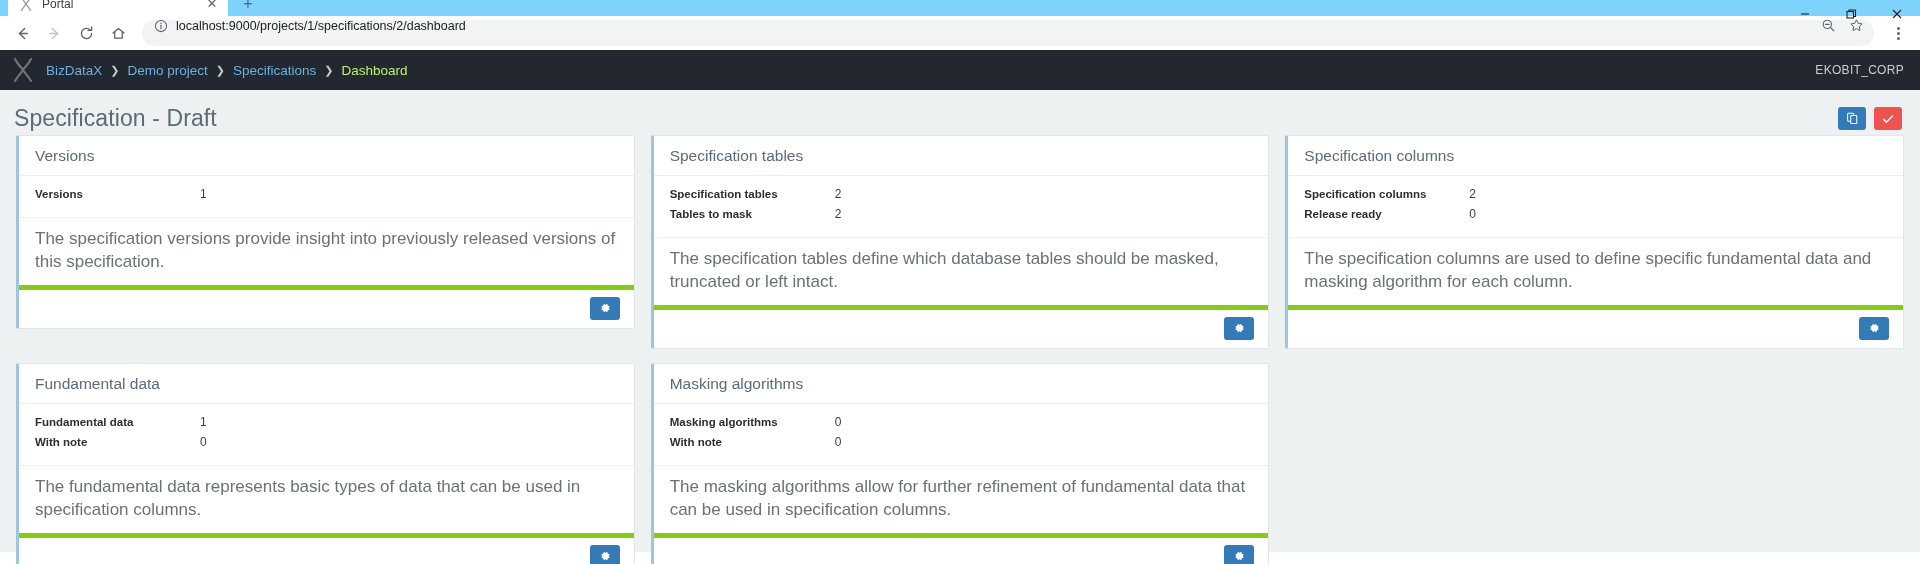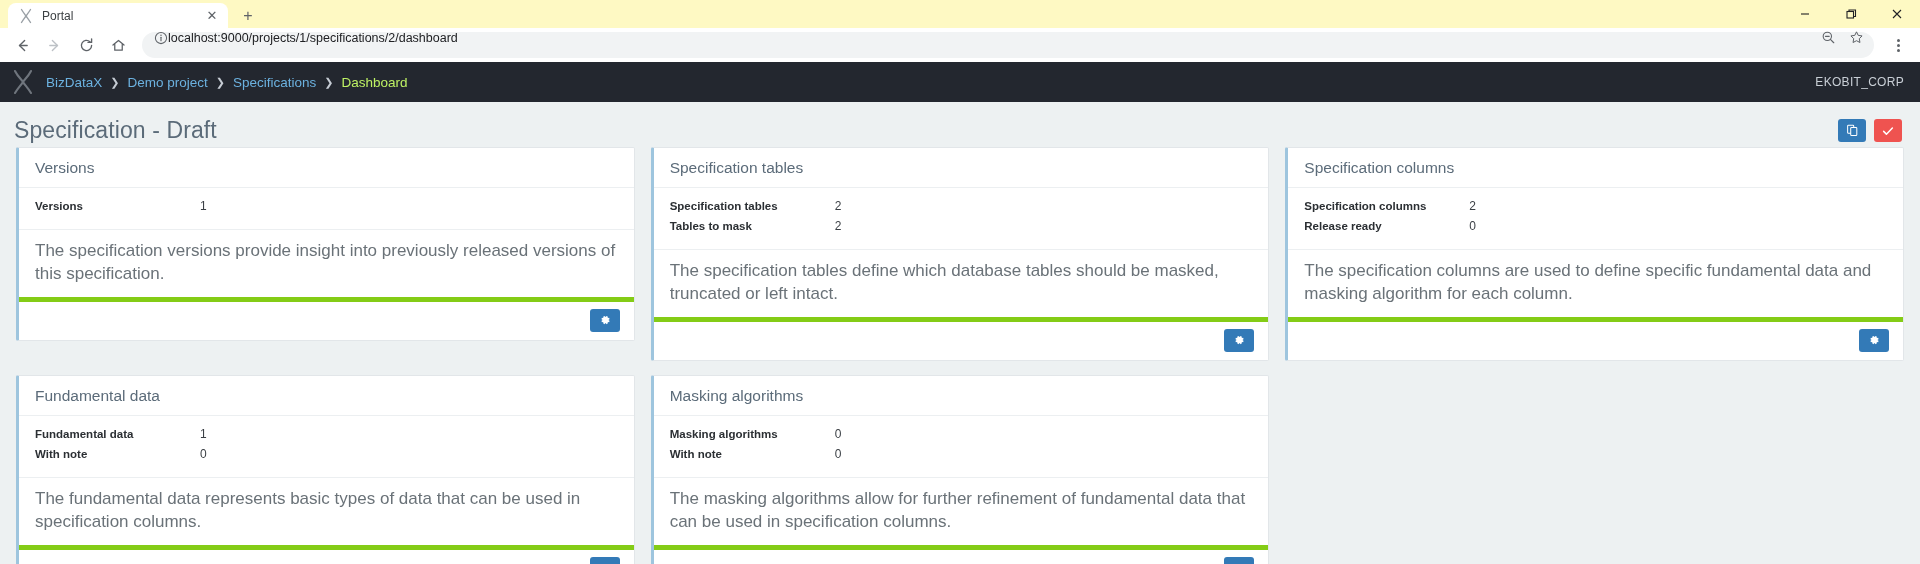--- a/index.html
+++ b/index.html
@@ -5,22 +5,22 @@
   * { box-sizing: border-box; margin: 0; padding: 0; }
   html, body {
     width: 1920px; height: 564px;
     font-family: "Liberation Sans", sans-serif;
     background: #ffffff;
     overflow: hidden;
   }
 
   
   .browser-tabstrip {
-    height: 28px;
-    background: #fef9c3;
+    height: 16px;
+    background: #7dd3fc;
     display: flex;
     align-items: flex-end;
     padding-left: 8px;
     position: relative;
   }
   .tab {
     width: 220px; height: 25px;
     background: #ffffff;
     border-radius: 8px 8px 0 0;
     display: flex; align-items: center;
@@ -69,20 +69,21 @@
   }
   .nav-btn.disabled { color: #bdc1c6; }
   .omnibox {
     flex: 1 1 auto;
     height: 26px;
     background: #f1f3f4;
     border-radius: 13px;
     display: flex; align-items: center;
     padding: 0 6px 15px 12px;
     margin: 0 6px;
+    gap: 8px;
   }
   .omnibox-url {
     font-size: 12.5px; color: #202124;
     white-space: nowrap; overflow: hidden;
     flex: 1 1 auto;
   }
   .omnibox-right { display: flex; align-items: center; gap: 4px; }
   .icon-btn {
     width: 24px; height: 24px;
     display: flex; align-items: center; justify-content: center;

